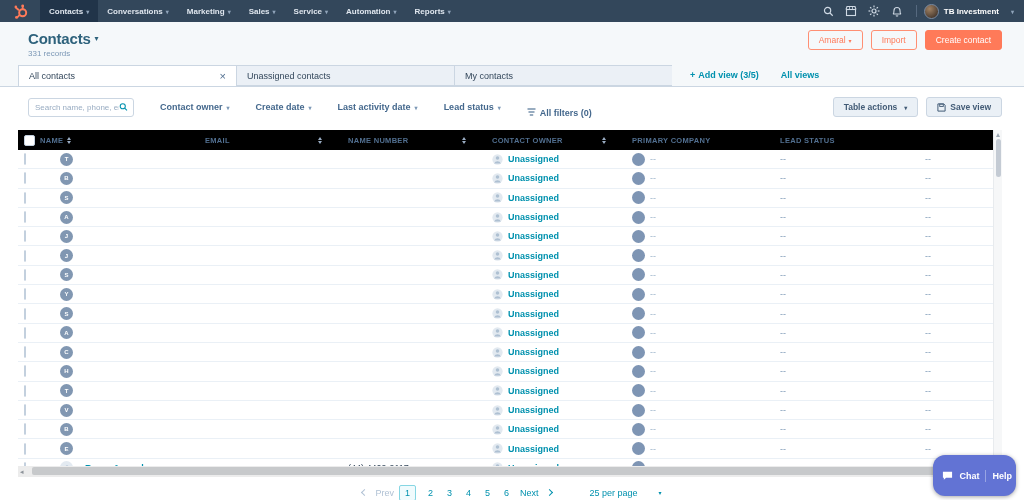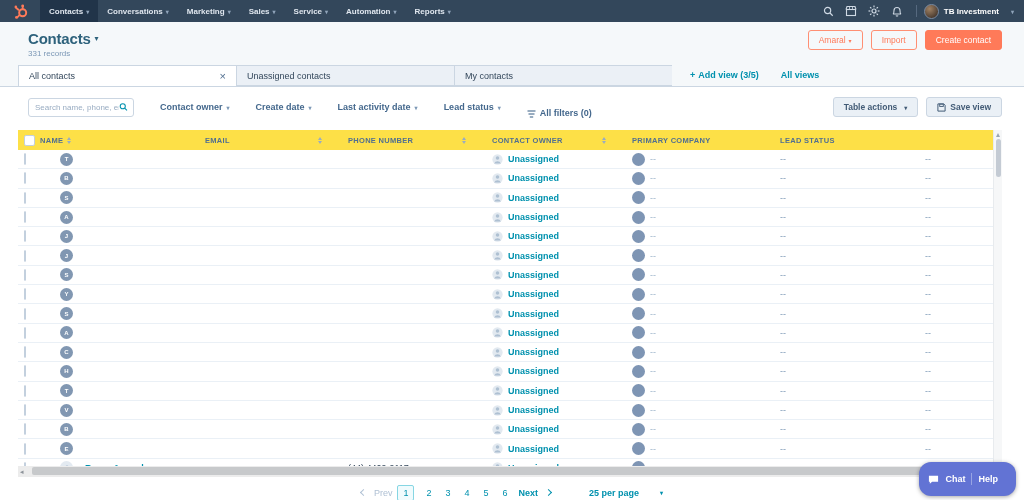--- a/index.html
+++ b/index.html
@@ -40,28 +40,28 @@
   .view-links { display:flex; align-items:center; gap:22px; margin:0 0 6px 18px; }
   .view-link { font-size:9px; font-weight:bold; color:#0091ae; cursor:pointer; display:flex; align-items:center; gap:3px; }
 
   
   .filter-bar { display:flex; align-items:center; padding:9px 22px 8px 28px; background:#fff; }
   .search-box { width:106px; height:19px; border:1px solid #cbd6e2; border-radius:3px; background:#fff; display:flex; align-items:center; padding:0 5px 0 6px; }
   .search-box input { border:0; outline:0; width:100%; font-size:8px; color:#33475b; font-family:inherit; background:transparent; }
   .search-box input::placeholder { color:#99acc2; }
   .filter-dd { margin-left:26px; font-size:9px; font-weight:bold; color:#44688d; display:flex; align-items:center; gap:4px; cursor:pointer; }
   .dd-caret { font-size:6px; color:#7c98b6; }
-  .all-filters { margin-left:26px; font-size:9px; font-weight:bold; color:#44688d; display:flex; align-items:flex-end; gap:4px; cursor:pointer;margin-top:12px; }
+  .all-filters { margin-left:26px; font-size:9px; font-weight:bold; color:#44688d; display:flex; align-items:flex-start; gap:4px; cursor:pointer;margin-top:12px; }
   .filter-right { margin-left:auto; display:flex; gap:8px; }
   .btn-gray { background:#eaf0f6; border:1px solid #cbd6e2; color:#425b76; font-weight:bold; display:flex; align-items:center; gap:4px; }
 
   
   .table-wrap { position:relative; margin:4px 22px 0 18px; }
   .grid-row { display:grid; grid-template-columns:22px 165px 143px 144px 140px 148px 145px 68px; width:975px; align-items:center; }
-  .thead { background:#fde047; height:20px; font-size:7.5px; font-weight:bold; color:#516f90; letter-spacing:0.3px; }
+  .thead { background:#000000; height:20px; font-size:7.5px; font-weight:bold; color:#516f90; letter-spacing:0.3px; }
   .th { display:flex; align-items:center; cursor:pointer; height:100%; }
   .sort { display:inline-flex; flex-direction:column; gap:1px; margin-left:4px; }
   .sort.right { margin-left:auto; margin-right:26px; }
   .tri-up { width:0; height:0; border-left:2.5px solid transparent; border-right:2.5px solid transparent; border-bottom:3px solid #99acc2; }
   .tri-dn { width:0; height:0; border-left:2.5px solid transparent; border-right:2.5px solid transparent; border-top:3px solid #99acc2; }
   .cb { width:11px; height:11px; border:1px solid #c3d0de; border-radius:2px; background:#fff; margin-left:6px; cursor:pointer; }
   .trow { height:19.3px; border-bottom:1px solid #eaf0f6; font-size:9px; }
   .c-name { padding-left:20px; display:flex; align-items:center; gap:12px; }
   .avatar { width:13px; height:13px; border-radius:50%; background:#8197b2; color:#fff; font-size:6px; font-weight:bold; display:flex; align-items:center; justify-content:center; flex:0 0 auto; }
   .avatar.light { background:#e3eaf1; }
@@ -84,25 +84,25 @@
   .vscroll .vthumb { width:5px; height:38px; background:#c4cbd4; border-radius:3px; margin:0 auto; }
 
   
   .pager { display:flex; align-items:center; justify-content:center; padding:8px 0 0; font-size:9px; }
   .chev { width:5px; height:5px; border-left:1.5px solid #b0c1d4; border-bottom:1.5px solid #b0c1d4; display:inline-block; }
   .chev.left { transform:rotate(45deg); margin-right:8px; }
   .chev.right { transform:rotate(-135deg); border-color:#0091ae; margin-left:8px; }
   .pg-prev { color:#b0c1d4; margin-right:0; cursor:pointer; }
   .pg-num { color:#0091ae; margin:0 7px; cursor:pointer; }
   .pg-num.current { border:1px solid #86d6e3; background:#f0fbfd; padding:2px 5px; border-radius:2px; margin:0 5px; }
-  .pg-next { color:#0091ae; font-weight:bold; margin-left:4px; cursor:pointer; }
-  .per-page { color:#0091ae; margin-left:38px; display:flex; align-items:center; gap:21px; cursor:pointer;font-weight:bold; }
+  .pg-next { color:#0091ae; font-weight:normal; margin-left:4px; cursor:pointer; }
+  .per-page { color:#0091ae; margin-left:38px; display:flex; align-items:center; gap:21px; cursor:pointer; }
 
   
-  .chat-widget { position:absolute; right:8px; bottom:4px; background:#6273d4; height:34px; border-radius:12px; display:flex; align-items:center; padding:0 18px 0 9px; gap:6px; color:#fff; font-size:9px; font-weight:bold; box-shadow:0 1px 4px rgba(0,0,0,0.35); cursor:pointer; }
+  .chat-widget { position:absolute; right:8px; bottom:4px; background:#6273d4; height:41px; border-radius:12px; display:flex; align-items:center; padding:0 4px 0 9px; gap:6px; color:#fff; font-size:9px; font-weight:bold; box-shadow:0 1px 4px rgba(0,0,0,0.35); cursor:pointer; }
   .chat-div { width:1px; height:12px; background:rgba(255,255,255,0.35); }
 </style>
 </head>
 <body>
 
 <nav class="topnav">
   <div class="logo-box">
     <svg width="15" height="15" viewBox="0 0 24 24">
       <circle cx="15.5" cy="14" r="5.6" fill="none" stroke="#ff7a59" stroke-width="3.2"></circle>
       <rect x="14" y="2" width="3" height="7" fill="#ff7a59"></rect>
@@ -285,21 +285,21 @@
         </span>
       </div>
     <div class="th">
         <span>EMAIL</span>
         <span class="sort right">
           <span class="tri-up"></span>
           <span class="tri-dn"></span>
         </span>
       </div>
     <div class="th">
-        <span>PHONE NUMBER</span>
+        <span>NAME NUMBER</span>
         <span class="sort right">
           <span class="tri-up"></span>
           <span class="tri-dn"></span>
         </span>
       </div>
     <div class="th">
         <span>CONTACT OWNER</span>
         <span class="sort right">
           <span class="tri-up"></span>
           <span class="tri-dn"></span>

